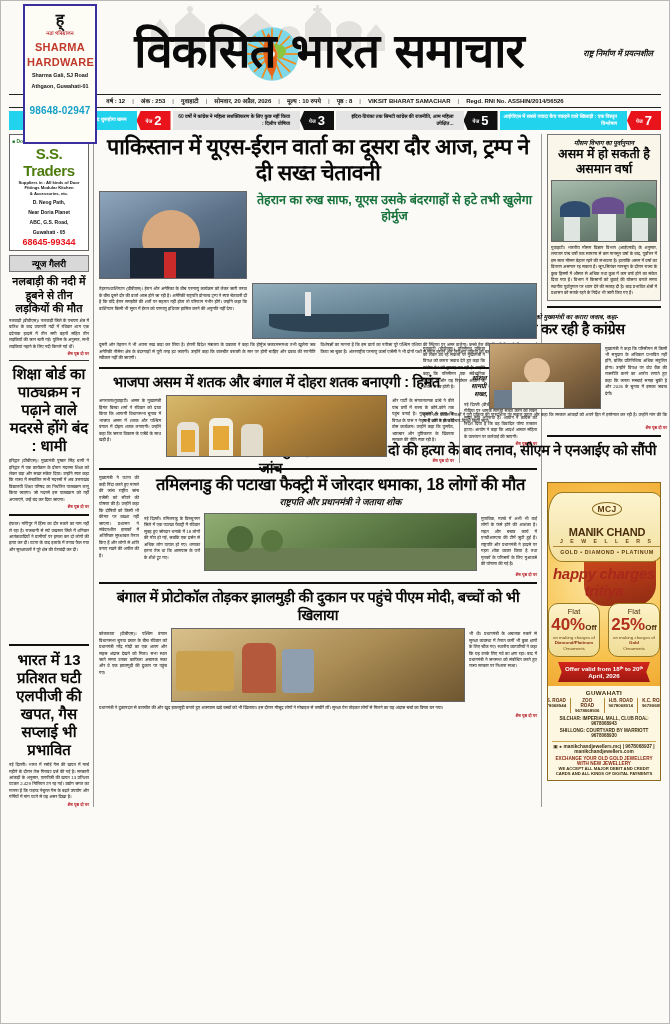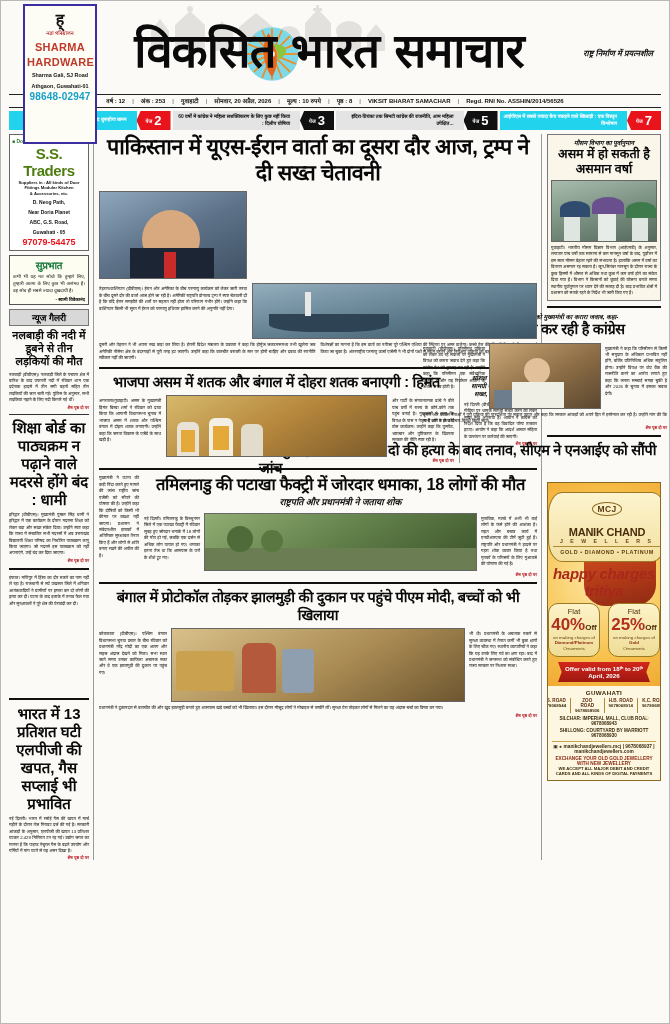--- a/index.html
+++ b/index.html
@@ -38,21 +38,21 @@
   .ad-sharma {
     position: absolute; left: 22px; top: 3px;
     width: 74px; height: 140px;
     border: 2px solid #3b2fa0; background: #fdfdf5;
     text-align: center; padding: 3px 2px; z-index: 6;
   }
   .sh-logo { font-size: 16px; color: #111; font-weight: bold; line-height: 1; margin-top: 3px; }
   .sh-assam { font-size: 5px; color: #b5121b; font-weight: bold; margin-top: 2px; }
   .sh-name { font-size: 11px; color: #c0392b; font-weight: bold; line-height: 1.1; letter-spacing: .3px; margin-top: 3px;}
   .sh-addr { font-size: 5.4px; color: #111; font-weight: bold; line-height: 1.35; margin-top: 4px; }
-  .sh-phone { font-size: 10px; color: #18a0c8; font-weight: bold; margin-top: 0; letter-spacing: .2px; }
+  .sh-phone { font-size: 10px; color: #18a0c8; font-weight: bold; margin-top: 14px; letter-spacing: .2px; }
 
   .mh-title-wrap {
     position: absolute; left: 0; right: 12px; top: 0;
     text-align: center;
   }
   .skyline {
     position: absolute; left: 140px; top: 4px; width: 260px; height: 46px;
     opacity: .25;
   }
   .mh-title {
@@ -359,28 +359,23 @@
         <div class="ss-logo">■ <span>Doorstep</span></div>
         <div class="ss-name">S.S.</div>
         <div class="ss-name">Traders</div>
         <div class="ss-sub">Suppliers in : All kinds of Door</div>
         <div class="ss-sub">Fittings Modular Kitchen</div>
         <div class="ss-sub">&amp; Accessories, etc.</div>
         <div class="ss-addr">D. Neog Path,</div>
         <div class="ss-addr">Near Doria Planet</div>
         <div class="ss-addr">ABC, G.S. Road,</div>
         <div class="ss-addr">Guwahati - 05</div>
-        <div class="ss-ph">97079-54475</div>
-      </div>
-
-      <div class="subhashit">
-        <div class="sb-head">सुप्रभात</div>
-        <div class="sb-body">कभी भी यह मत सोचो कि तुम्हारे लिए, तुम्हारी आत्मा के लिए कुछ भी असंभव है। वह सोच ही सबसे ज्यादा दुखदायी है।</div>
-        <span class="sb-by">- स्वामी विवेकानंद</span>
-      </div>
+        <div class="ss-ph">68645-99344</div>
+      </div>
+
 
       <div class="sec-label">न्यूज गैलरी</div>
 
       <div>
         <div class="hl-s">नलबाड़ी की नदी में डूबने से तीन लड़कियों की मौत</div>
         <div class="body-xs">नलबाड़ी (वीबीएस)। नलबाड़ी जिले के पचपरा क्षेत्र में बारिश के बाद उफनती नदी में रविवार शाम एक दर्दनाक हादसे में तीन सगी बहनों सहित तीन लड़कियों की जान चली गई। पुलिस के अनुसार, सभी लड़कियां नहाने के लिए नदी किनारे गई थीं।</div>
         <span class="jump">शेष पृष्ठ दो पर</span>
       </div>
 
       <div class="hr-thin"></div>
@@ -409,20 +404,23 @@
     <div class="col-mid rule-v" style="padding-left:5px">
 
       <div>
         <div class="lead-hl">पाकिस्तान में यूएस-ईरान वार्ता का दूसरा दौर आज, ट्रम्प ने दी सख्त चेतावनी</div>
 
         <div style="display:flex;gap:5px;margin-top:5px;">
           <div class="photo ppl" style="width:148px;height:88px;">
             <div style="position:absolute;left:42px;top:18px;width:58px;height:58px;border-radius:50%;background:#d8a97e;"></div>
             <div style="position:absolute;left:30px;top:56px;width:84px;height:34px;background:#1b2533;"></div>
             <div style="position:absolute;left:64px;top:60px;width:12px;height:30px;background:#c92a2a;"></div>
+          </div>
+          <div style="flex:1">
+            <div class="lead-sub">तेहरान का रुख साफ, यूएस उसके बंदरगाहों से हटे तभी खुलेगा होर्मुज</div>
           </div>
         </div>
 
         <div style="display:flex;gap:5px;margin-top:4px;">
           <div style="width:148px" class="body-xs">तेहरान/वाशिंगटन (वीबीएस)। ईरान और अमेरिका के बीच परमाणु कार्यक्रम को लेकर जारी तनाव के बीच दूसरे दौर की वार्ता आज होने जा रही है। अमेरिकी राष्ट्रपति डोनाल्ड ट्रम्प ने स्पष्ट चेतावनी दी है कि यदि ईरान समझौते की शर्तों पर सहमत नहीं होता तो परिणाम गंभीर होंगे। उन्होंने कहा कि वाशिंगटन किसी भी सूरत में ईरान को परमाणु हथियार हासिल करने की अनुमति नहीं देगा।</div>
           <div style="flex:1">
             <div class="photo boat" style="width:100%;height:56px;">
               <div style="position:absolute;left:16px;top:30px;width:120px;height:18px;background:#2e4455;border-radius:0 0 40% 40%;"></div>
               <div style="position:absolute;left:52px;top:8px;width:6px;height:24px;background:#e8e8e8;"></div>
             </div>

